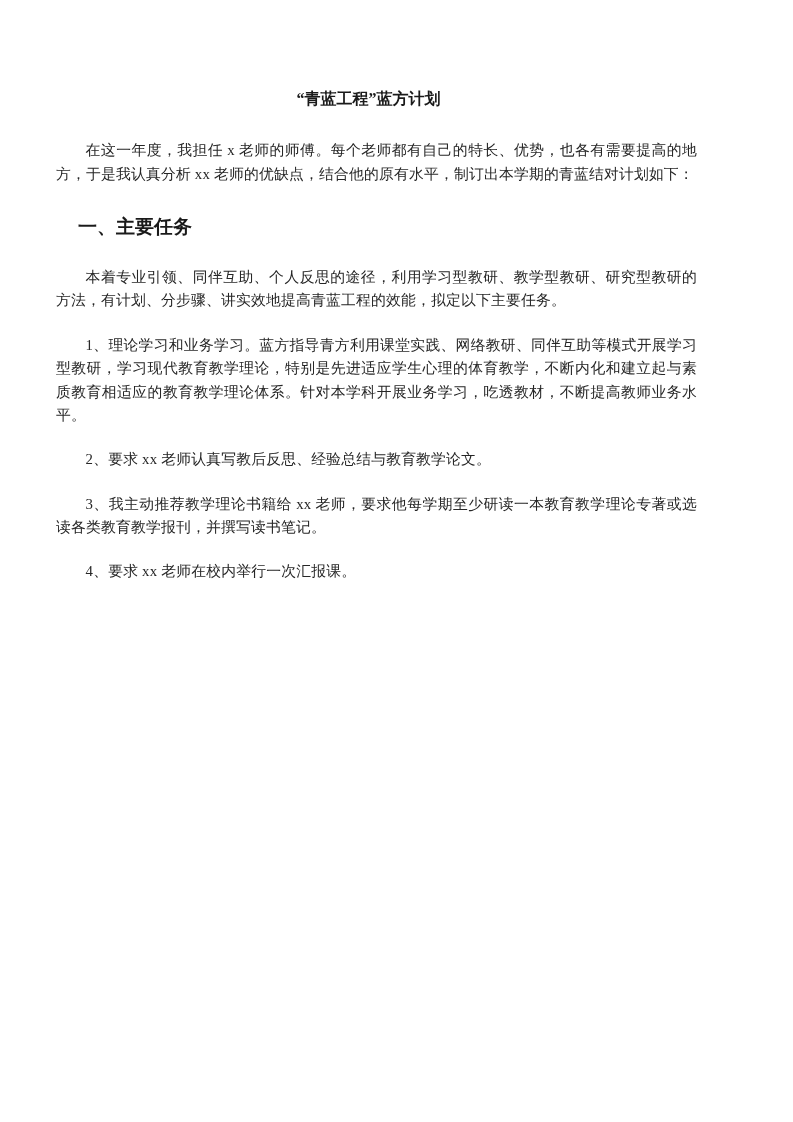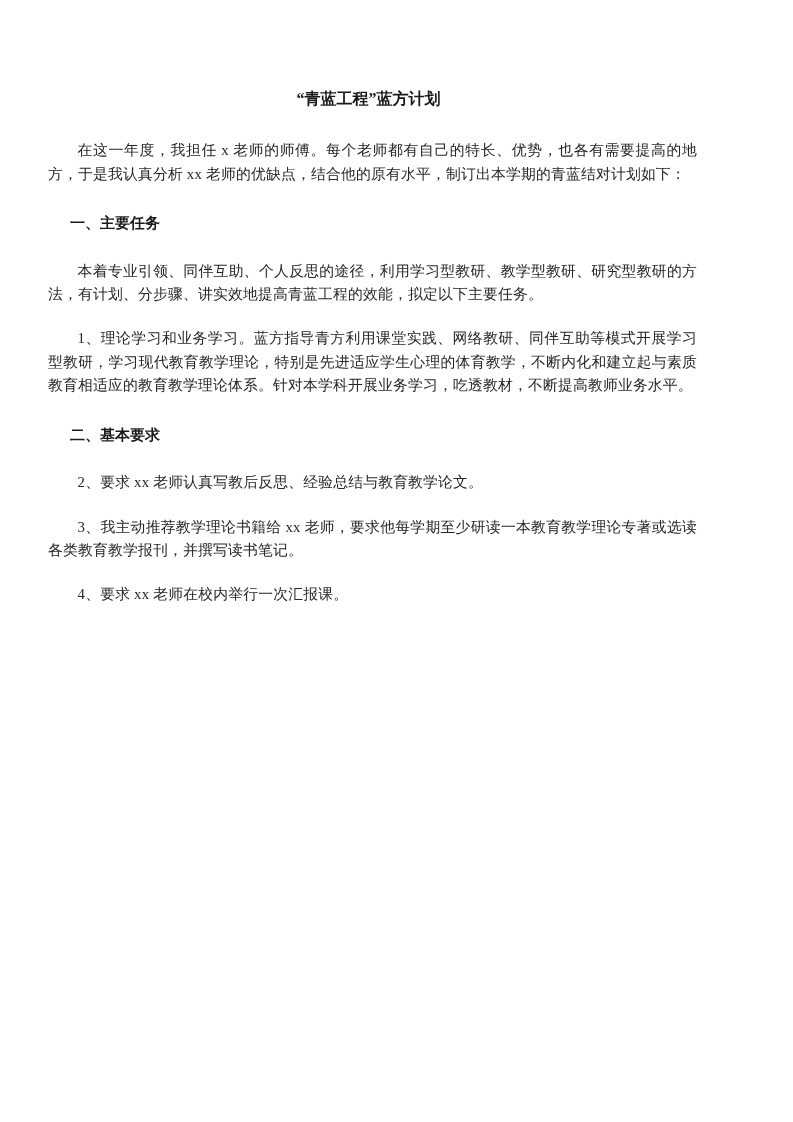--- a/index.html
+++ b/index.html
@@ -20,44 +20,43 @@
     overflow: hidden;
   }
   .doc-title {
     font-size: 16px;
     font-weight: bold;
     text-align: center;
     margin: 0 0 28px 0;
     color: #1a1a1a;
   }
   .para {
-    margin: 0 0 21px 8px;
+    margin: 0 0 21px 16px;
     text-indent: 2em;
     text-align: justify;
     letter-spacing: 0.2px;
   }
   .heading {
-    font-size: 15px;
+    font-size: 19px;
     font-weight: bold;
     margin: 26px 0 24px 0;
     text-indent: 2em;
     color: #1a1a1a;
   }
 </style>
 </head>
 <body>
 
 <div class="page">
   <h1 class="doc-title">“青蓝工程”蓝方计划</h1>
 
   <p class="para">在这一年度，我担任 x 老师的师傅。每个老师都有自己的特长、优势，也各有需要提高的地方，于是我认真分析 xx 老师的优缺点，结合他的原有水平，制订出本学期的青蓝结对计划如下：</p>
 
   <h2 class="heading">一、主要任务</h2>
 
   <p class="para">本着专业引领、同伴互助、个人反思的途径，利用学习型教研、教学型教研、研究型教研的方法，有计划、分步骤、讲实效地提高青蓝工程的效能，拟定以下主要任务。</p>
   <p class="para">1、理论学习和业务学习。蓝方指导青方利用课堂实践、网络教研、同伴互助等模式开展学习型教研，学习现代教育教学理论，特别是先进适应学生心理的体育教学，不断内化和建立起与素质教育相适应的教育教学理论体系。针对本学科开展业务学习，吃透教材，不断提高教师业务水平。</p>
 
-  <h2 class="heading">二、基本要求</h2>
 
   <p class="para">2、要求 xx 老师认真写教后反思、经验总结与教育教学论文。</p>
   <p class="para">3、我主动推荐教学理论书籍给 xx 老师，要求他每学期至少研读一本教育教学理论专著或选读各类教育教学报刊，并撰写读书笔记。</p>
   <p class="para">4、要求 xx 老师在校内举行一次汇报课。</p>
 </div>
 
 </body></html>

